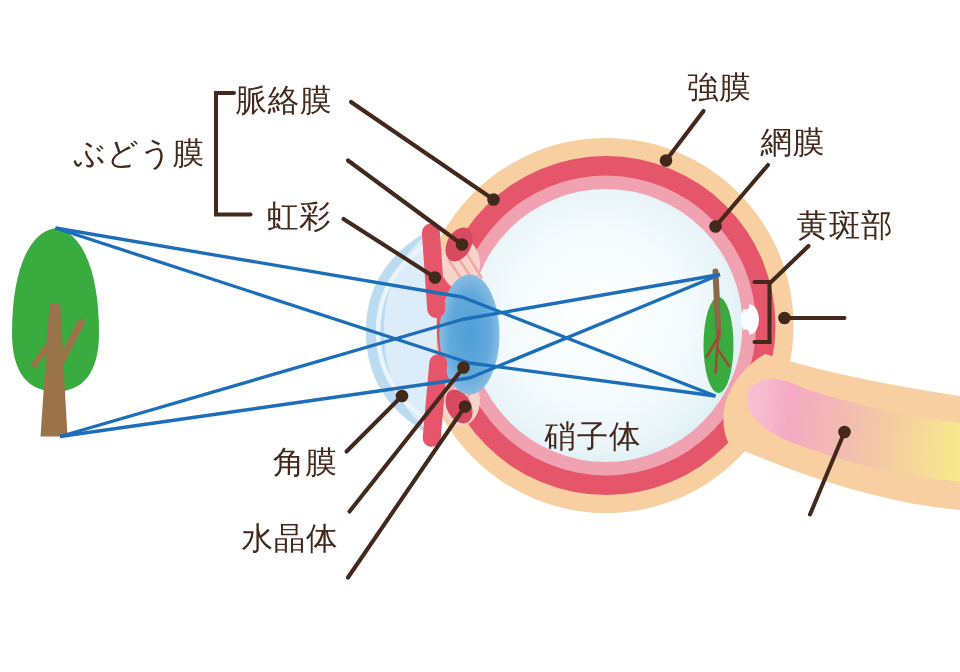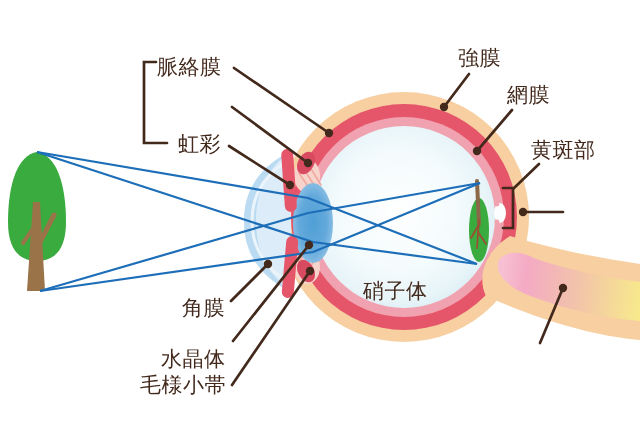--- a/index.html
+++ b/index.html
@@ -128,22 +128,22 @@
     <circle cx="444" cy="107" r="4.2"></circle>
     <circle cx="477" cy="151" r="4.2"></circle>
     <circle cx="523" cy="212" r="4.2"></circle>
     <circle cx="268" cy="264" r="4.2"></circle>
     <circle cx="309" cy="245" r="4.2"></circle>
     <circle cx="310" cy="271" r="4.2"></circle>
     <circle cx="563" cy="288" r="4.2"></circle>
   </g>
 </svg>
 
+  <div class="lbl" style="left:49px;top:91px">ぶどう膜</div>
   <div class="lbl" style="left:157px;top:56px">脈絡膜</div>
   <div class="lbl" style="left:178px;top:133px">虹彩</div>
   <div class="lbl" style="left:458px;top:47px">強膜</div>
   <div class="lbl" style="left:507px;top:84px">網膜</div>
   <div class="lbl" style="left:531px;top:139px">黄斑部</div>
   <div class="lbl" style="left:182px;top:297px">角膜</div>
   <div class="lbl" style="left:161px;top:348px">水晶体</div>
-  <div class="lbl" style="left:140px;top:374px">毛様小帯</div>
   <div class="lbl" style="left:363px;top:280px">硝子体</div>
 </div>
 
 </body></html>

